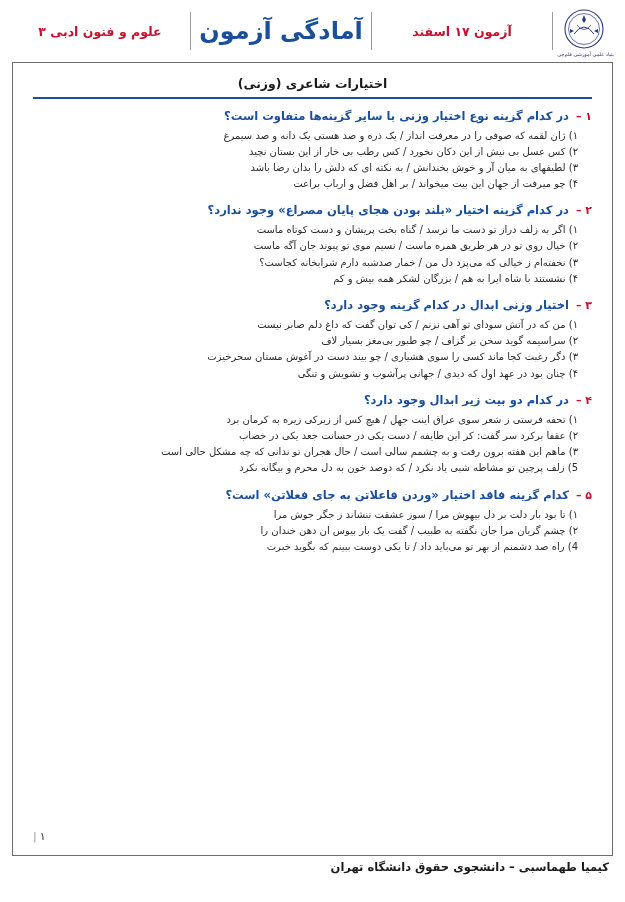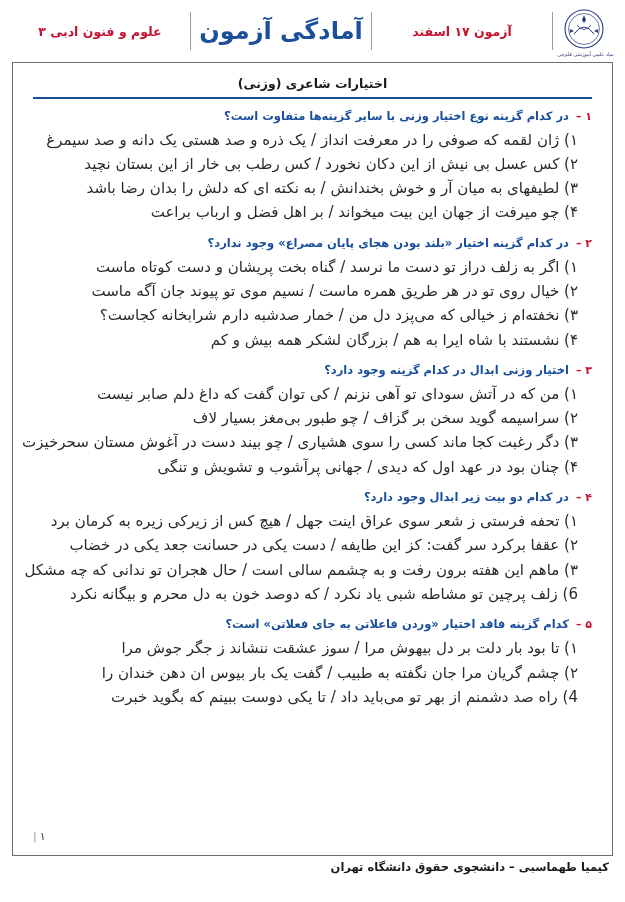--- a/index.html
+++ b/index.html
@@ -140,21 +140,21 @@
   }
   .q-text {
     color: #1b4f9c;
   }
   .options {
     margin: 0;
     padding: 0;
     list-style: none;
   }
   .option {
-    font-size: 15px;
+    font-size: 10px;
     color: #2a2a2a;
     line-height: 1.62;
     text-align: right;
     padding-right: 14px;
     white-space: nowrap;
   }
 
   
   .page-number {
     position: absolute;
@@ -279,21 +279,21 @@
         <div class="q-stem">
           <div class="q-stem-row">
             <span class="q-num">۴ –</span>
             <span class="q-text">در کدام دو بیت زیر ابدال وجود دارد؟</span>
           </div>
         </div>
         <ul class="options">
           <li class="option">۱) تحفه فرستی ز شعر سوی عراق اینت جهل / هیچ کس از زیرکی زیره به کرمان برد</li>
           <li class="option">۲) عقفا برکرد سر گفت: کز این طایفه / دست یکی در حسانت جعد یکی در خضاب</li>
           <li class="option">۳) ماهم این هفته برون رفت و به چشمم سالی است / حال هجران تو ندانی که چه مشکل حالی است</li>
-          <li class="option">6) زلف پرچین تو مشاطه شبی یاد نکرد / که دوصد خون به دل محرم و بیگانه نکرد</li>
+          <li class="option">5) زلف پرچین تو مشاطه شبی یاد نکرد / که دوصد خون به دل محرم و بیگانه نکرد</li>
         </ul>
       </div>
 
       <div class="question">
         <div class="q-stem">
           <div class="q-stem-row">
             <span class="q-num">۵ –</span>
             <span class="q-text">کدام گزینه فاقد اختیار «وردن فاعلاتن به جای فعلاتن» است؟</span>
           </div>
         </div>

